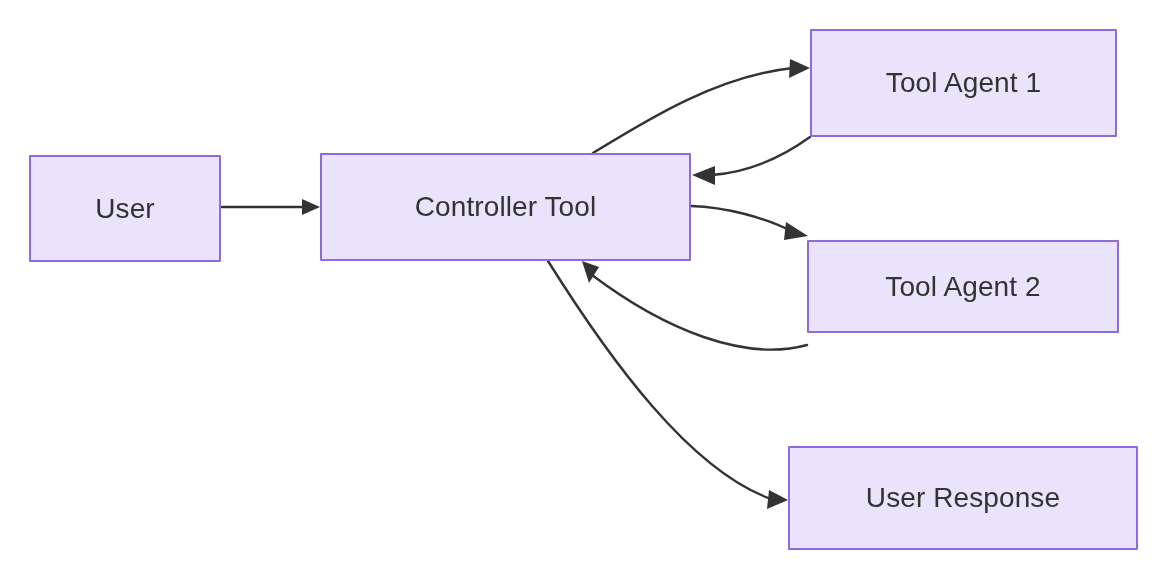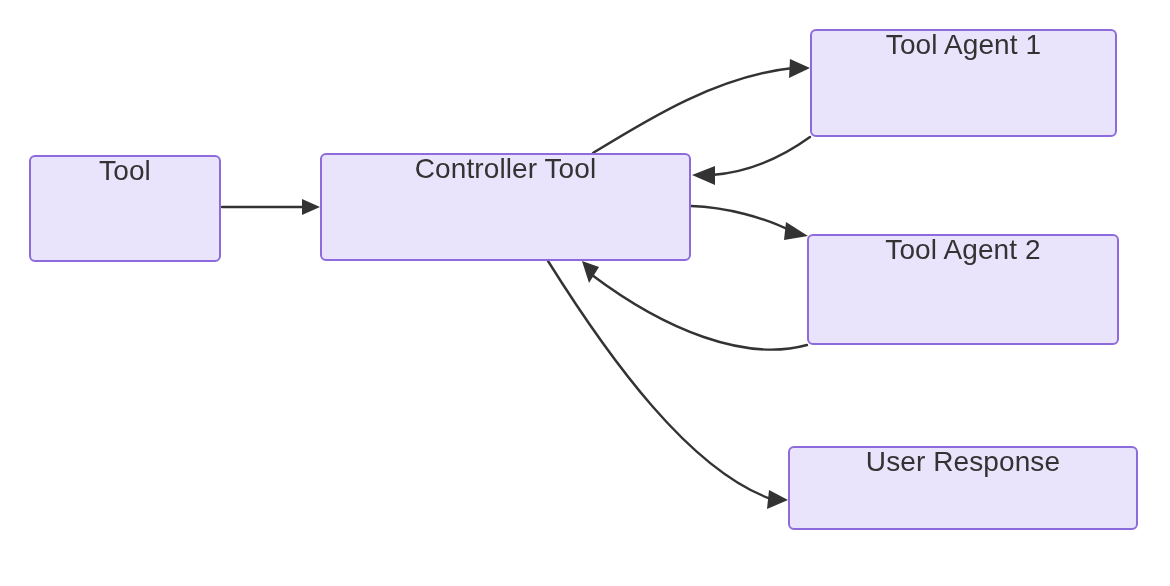--- a/index.html
+++ b/index.html
@@ -23,24 +23,25 @@
     left: 0;
     top: 0;
     width: 1170px;
     height: 586px;
     pointer-events: none;
   }
   .node {
     position: absolute;
     box-sizing: border-box;
     display: flex;
+    align-items: center;
     justify-content: center;
     background: #e9e4fb;
     border: 2px solid #8d6bdd;
-    border-radius: 6px;
+    border-radius: 1px;
   }
   .node-label {
     font-family: "Liberation Sans", "DejaVu Sans", sans-serif;
     font-size: 28px;
     font-weight: 400;
     color: #333333;
     letter-spacing: 0.1px;
     line-height: 1;
     white-space: nowrap;
     user-select: none;
@@ -89,32 +90,32 @@
     </g>
 
     <g>
       <path class="edge-path" d="M 548 261 C 610 360, 690 470, 771 499"></path>
       <polygon class="edge-head" points="769,490 788,500 767,509"></polygon>
     </g>
 
   </svg>
 
   <div class="node" style="left:29px; top:155px; width:192px; height:107px;">
-    <span class="node-label">Tool</span>
+    <span class="node-label">User</span>
   </div>
 
   <div class="node" style="left:320px; top:153px; width:371px; height:108px;">
     <span class="node-label">Controller Tool</span>
   </div>
 
   <div class="node" style="left:810px; top:29px; width:307px; height:108px;">
     <span class="node-label">Tool Agent 1</span>
   </div>
 
-  <div class="node" style="left:807px; top:234px; width:312px; height:111px;">
+  <div class="node" style="left:807px; top:240px; width:312px; height:93px;">
     <span class="node-label">Tool Agent 2</span>
   </div>
 
-  <div class="node" style="left:788px; top:446px; width:350px; height:84px;">
+  <div class="node" style="left:788px; top:446px; width:350px; height:104px;">
     <span class="node-label">User Response</span>
   </div>
 
 </div>
 
 </body></html>

